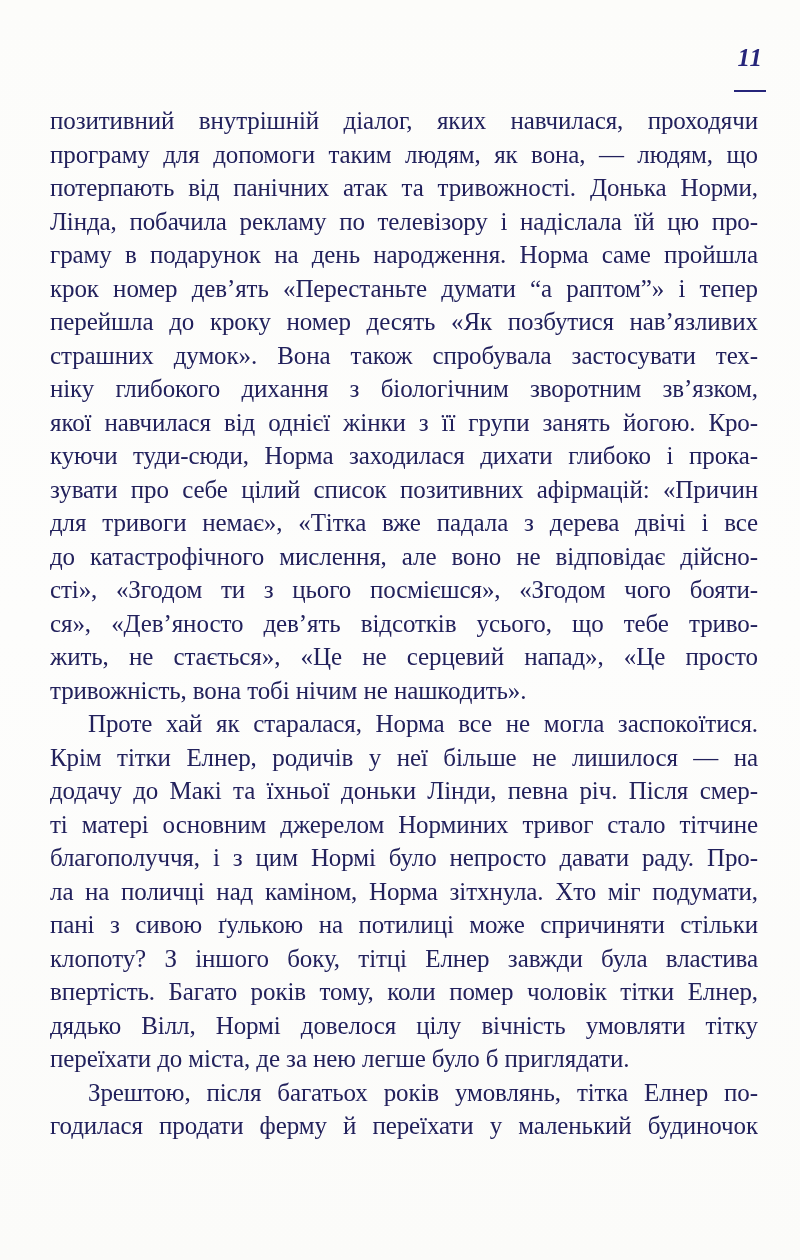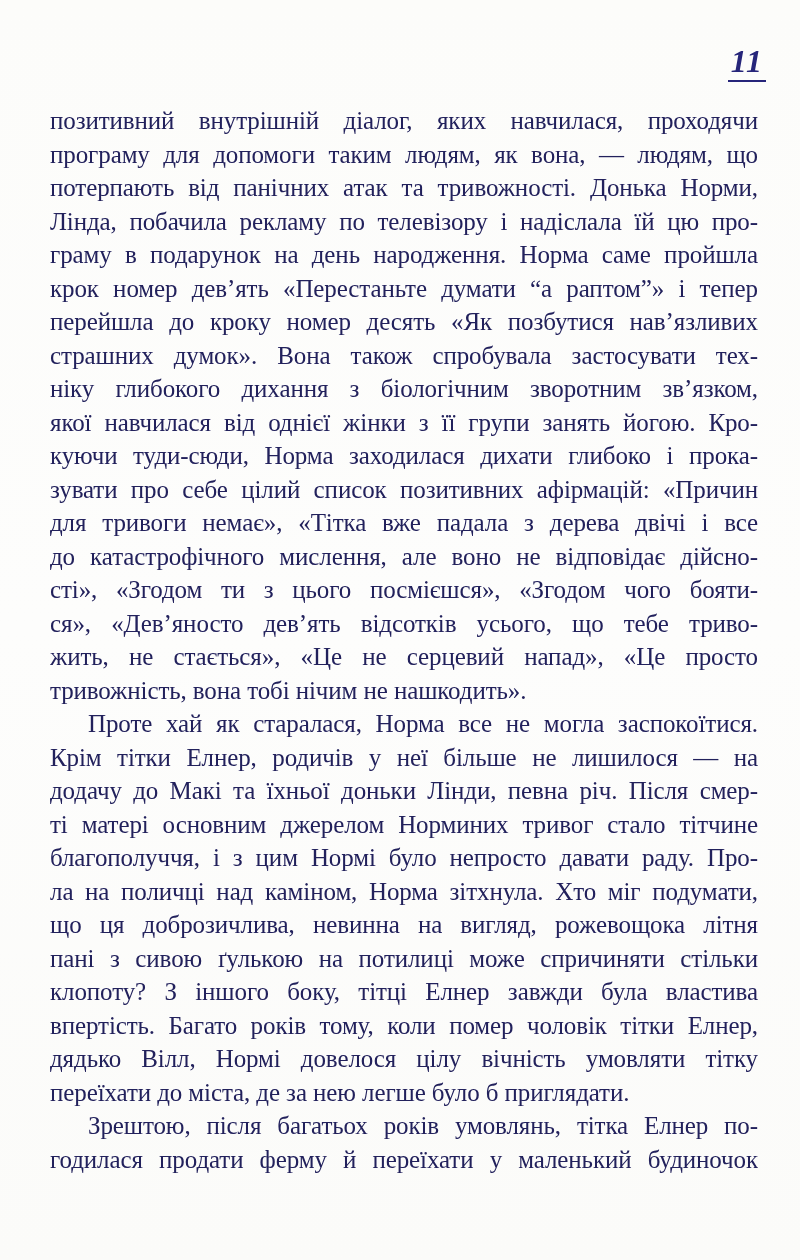--- a/index.html
+++ b/index.html
@@ -15,27 +15,27 @@
     width: 800px;
     height: 1260px;
     background: linear-gradient(180deg, #fcfcfa 0%, #fdfdfc 50%, #fbfbf9 100%);
     font-family: "Liberation Serif", "DejaVu Serif", serif;
     color: #22215c;
   }
   .page-number {
     position: absolute;
     top: 44px;
     right: 34px;
-    font-size: 32px;
+    font-size: 25px;
     font-weight: bold;
     font-style: italic;
     letter-spacing: 1px;
     color: #26257a;
     border-bottom: 2.5px solid #26257a;
-    padding: 0 3px 1px 3px;
+    padding: 0 3px 18px 3px;
     line-height: 1.1;
   }
   .text-block {
     position: absolute;
     left: 50px;
     top: 104px;
     width: 708px;
   }
   .paragraph {
     margin: 0;
@@ -84,21 +84,20 @@
         <div class="line">жить, не стається», «Це не серцевий напад», «Це просто</div>
         <div class="line para-end">тривожність, вона тобі нічим не нашкодить».</div>
       </div>
       <div class="paragraph">
         <div class="line indent">Проте хай як старалася, Норма все не могла заспокоїтися.</div>
         <div class="line">Крім тітки Елнер, родичів у неї більше не лишилося — на</div>
         <div class="line">додачу до Макі та їхньої доньки Лінди, певна річ. Після смер-</div>
         <div class="line">ті матері основним джерелом Норминих тривог стало тітчине</div>
         <div class="line">благополуччя, і з цим Нормі було непросто давати раду. Про-</div>
         <div class="line">ла на поличці над каміном, Норма зітхнула. Хто міг подумати,</div>
-        <div class="line">що ця доброзичлива, невинна на вигляд, рожевощока літня</div>
         <div class="line">пані з сивою ґулькою на потилиці може спричиняти стільки</div>
         <div class="line">клопоту? З іншого боку, тітці Елнер завжди була властива</div>
         <div class="line">впертість. Багато років тому, коли помер чоловік тітки Елнер,</div>
         <div class="line">дядько Вілл, Нормі довелося цілу вічність умовляти тітку</div>
         <div class="line para-end">переїхати до міста, де за нею легше було б приглядати.</div>
       </div>
       <div class="paragraph">
         <div class="line indent">Зрештою, після багатьох років умовлянь, тітка Елнер по-</div>
         <div class="line">годилася продати ферму й переїхати у маленький будиночок</div>
       </div>

